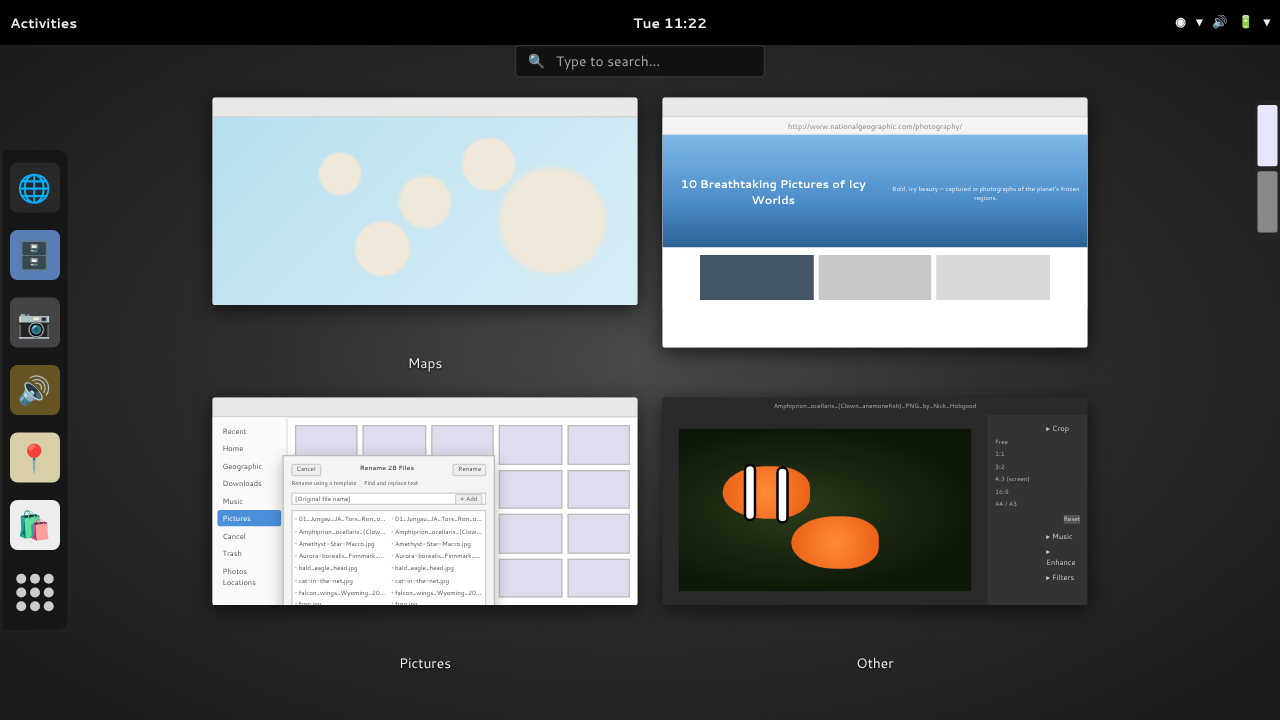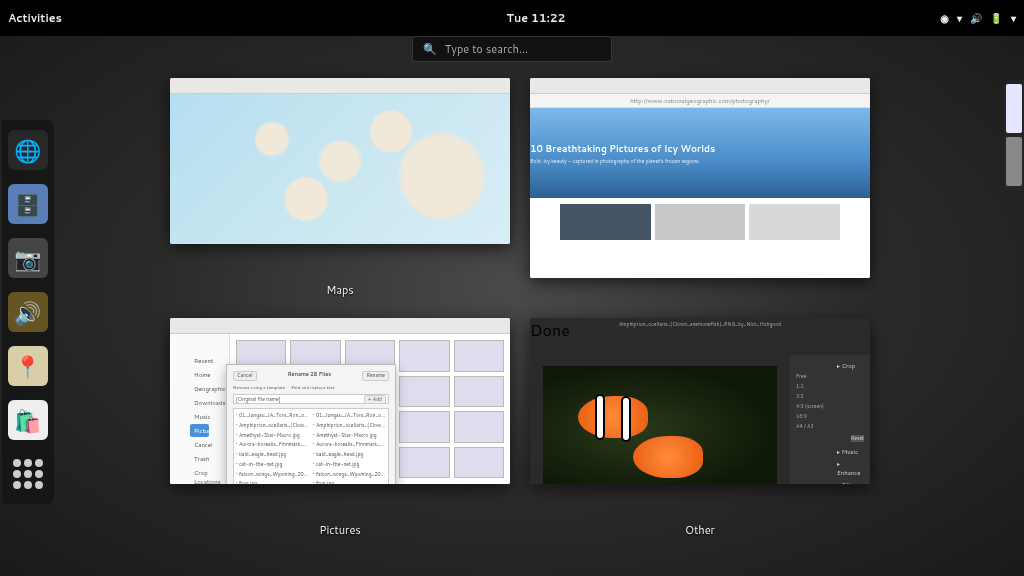--- a/index.html
+++ b/index.html
@@ -26,30 +26,30 @@
 .map::before { content:""; position:absolute; inset:0; background:
   radial-gradient(circle at 30% 30%,#f0e8d8 6%,transparent 7%),
   radial-gradient(circle at 50% 45%,#f0e8d8 10%,transparent 12%),
   radial-gradient(circle at 65% 25%,#f0e8d8 8%,transparent 9%),
   radial-gradient(circle at 80% 55%,#f0e8d8 14%,transparent 16%),
   radial-gradient(circle at 40% 70%,#f0e8d8 9%,transparent 10%);
 }
 
 .browser { height:calc(100% - 16px); background:#fff; }
 .urlbar { height:14px; background:#f4f4f4; border-bottom:1px solid #ddd; display:flex; align-items:center; justify-content:center; font-size:6px; color:#888; }
-.hero { height:90px; background:linear-gradient(180deg,#7db8e8,#4a8cc8 60%,#2d6094); display:flex; flex-direction:column; align-items:flex-start; justify-content:center; color:#fff; text-align:center; }
+.hero { height:90px; background:linear-gradient(180deg,#7db8e8,#4a8cc8 60%,#2d6094); display:flex; flex-direction:row; align-items:center; justify-content:center; color:#fff; text-align:center; }
 .hero h1 { font-size:9px; font-weight:bold; }
 .hero p { font-size:5px; opacity:.85; margin-top:3px; }
 .bthumbs { height:48px; background:#fff; display:flex; gap:4px; padding:6px 30px; }
 .bthumbs div { flex:1; background:#456; }
 .bthumbs div:nth-child(2){background:#c8c8c8;}
 .bthumbs div:nth-child(3){background:#d8d8d8;}
 
 .files { height:calc(100% - 16px); display:flex; background:#fff; font-size:6px; color:#555; position:relative; }
-.fside { width:60px; background:#fafafa; border-right:1px solid #e0e0e0; padding:20px; }
+.fside { width:60px; background:#fafafa; border-right:1px solid #e0e0e0; padding:4px; }
 .fside div { padding:2px 4px; border-radius:2px; margin-bottom:1px; }
 .fside div.sel { background:#4a90d9; color:#fff; }
 .fgrid { flex:1; padding:6px; display:grid; grid-template-columns:repeat(5,1fr); grid-template-rows:repeat(4,1fr); gap:4px; }
 .fgrid div { background:#dde; border:1px solid #bbb; }
 .fdlg { position:absolute; left:56px; top:30px; width:170px; height:130px; background:#f4f4f2; border:1px solid #bbb; box-shadow:0 4px 12px rgba(0,0,0,.3); padding:6px; font-size:5px; }
 .fdlg .ttl { text-align:center; font-weight:bold; margin-bottom:3px; }
 .fdlg .rows { background:#fff; border:1px solid #ccc; height:84px; overflow:hidden; padding:2px; display:grid; grid-template-columns:1fr 1fr; gap:0 4px; }
 .fdlg .rows span { white-space:nowrap; overflow:hidden; text-overflow:ellipsis; line-height:9px; font-size:5px; }
 .fdlg .inp { height:10px; background:#fff; border:1px solid #ccc; margin:4px 0; display:flex; align-items:center; padding:0 2px; justify-content:space-between; }
 .fdlg .btn { background:#eee; border:1px solid #ccc; padding:0 3px; border-radius:2px; }
@@ -149,21 +149,21 @@
       <div class="files">
         <div class="fside">
           <div>Recent</div>
           <div>Home</div>
           <div>Geographic</div>
           <div>Downloads</div>
           <div>Music</div>
           <div class="sel">Pictures</div>
           <div>Cancel</div>
           <div>Trash</div>
-          <div>Crop Locations</div>
+          <div>Photos Locations</div>
         </div>
         <div class="fgrid">
           <div></div>
             <div></div>
             <div></div>
             <div></div>
             <div></div>
           <div></div>
             <div></div>
             <div></div>
@@ -214,21 +214,20 @@
             </div>
         </div>
       </div>
     </div>
     <div class="wlabel">Pictures</div>
   </div>
 
   <div class="win">
     <div class="thumb" style="position:relative;background:#2a2a2a">
       <div class="pttl">Amphiprion_ocellaris_(Clown_anemonefish)_PNG_by_Nick_Hobgood</div>
-      <div class="donebtn">Done</div>
       <div class="photos" style="padding-top:14px;">
         <div class="pmain">
           <div class="fish">
             <div class="stripe1"></div>
               <div class="stripe2"></div>
           </div>
         </div>
         <div class="pside">
           <div class="hdr">▸ <span>Crop</span></div>
           <div>Free</div>

